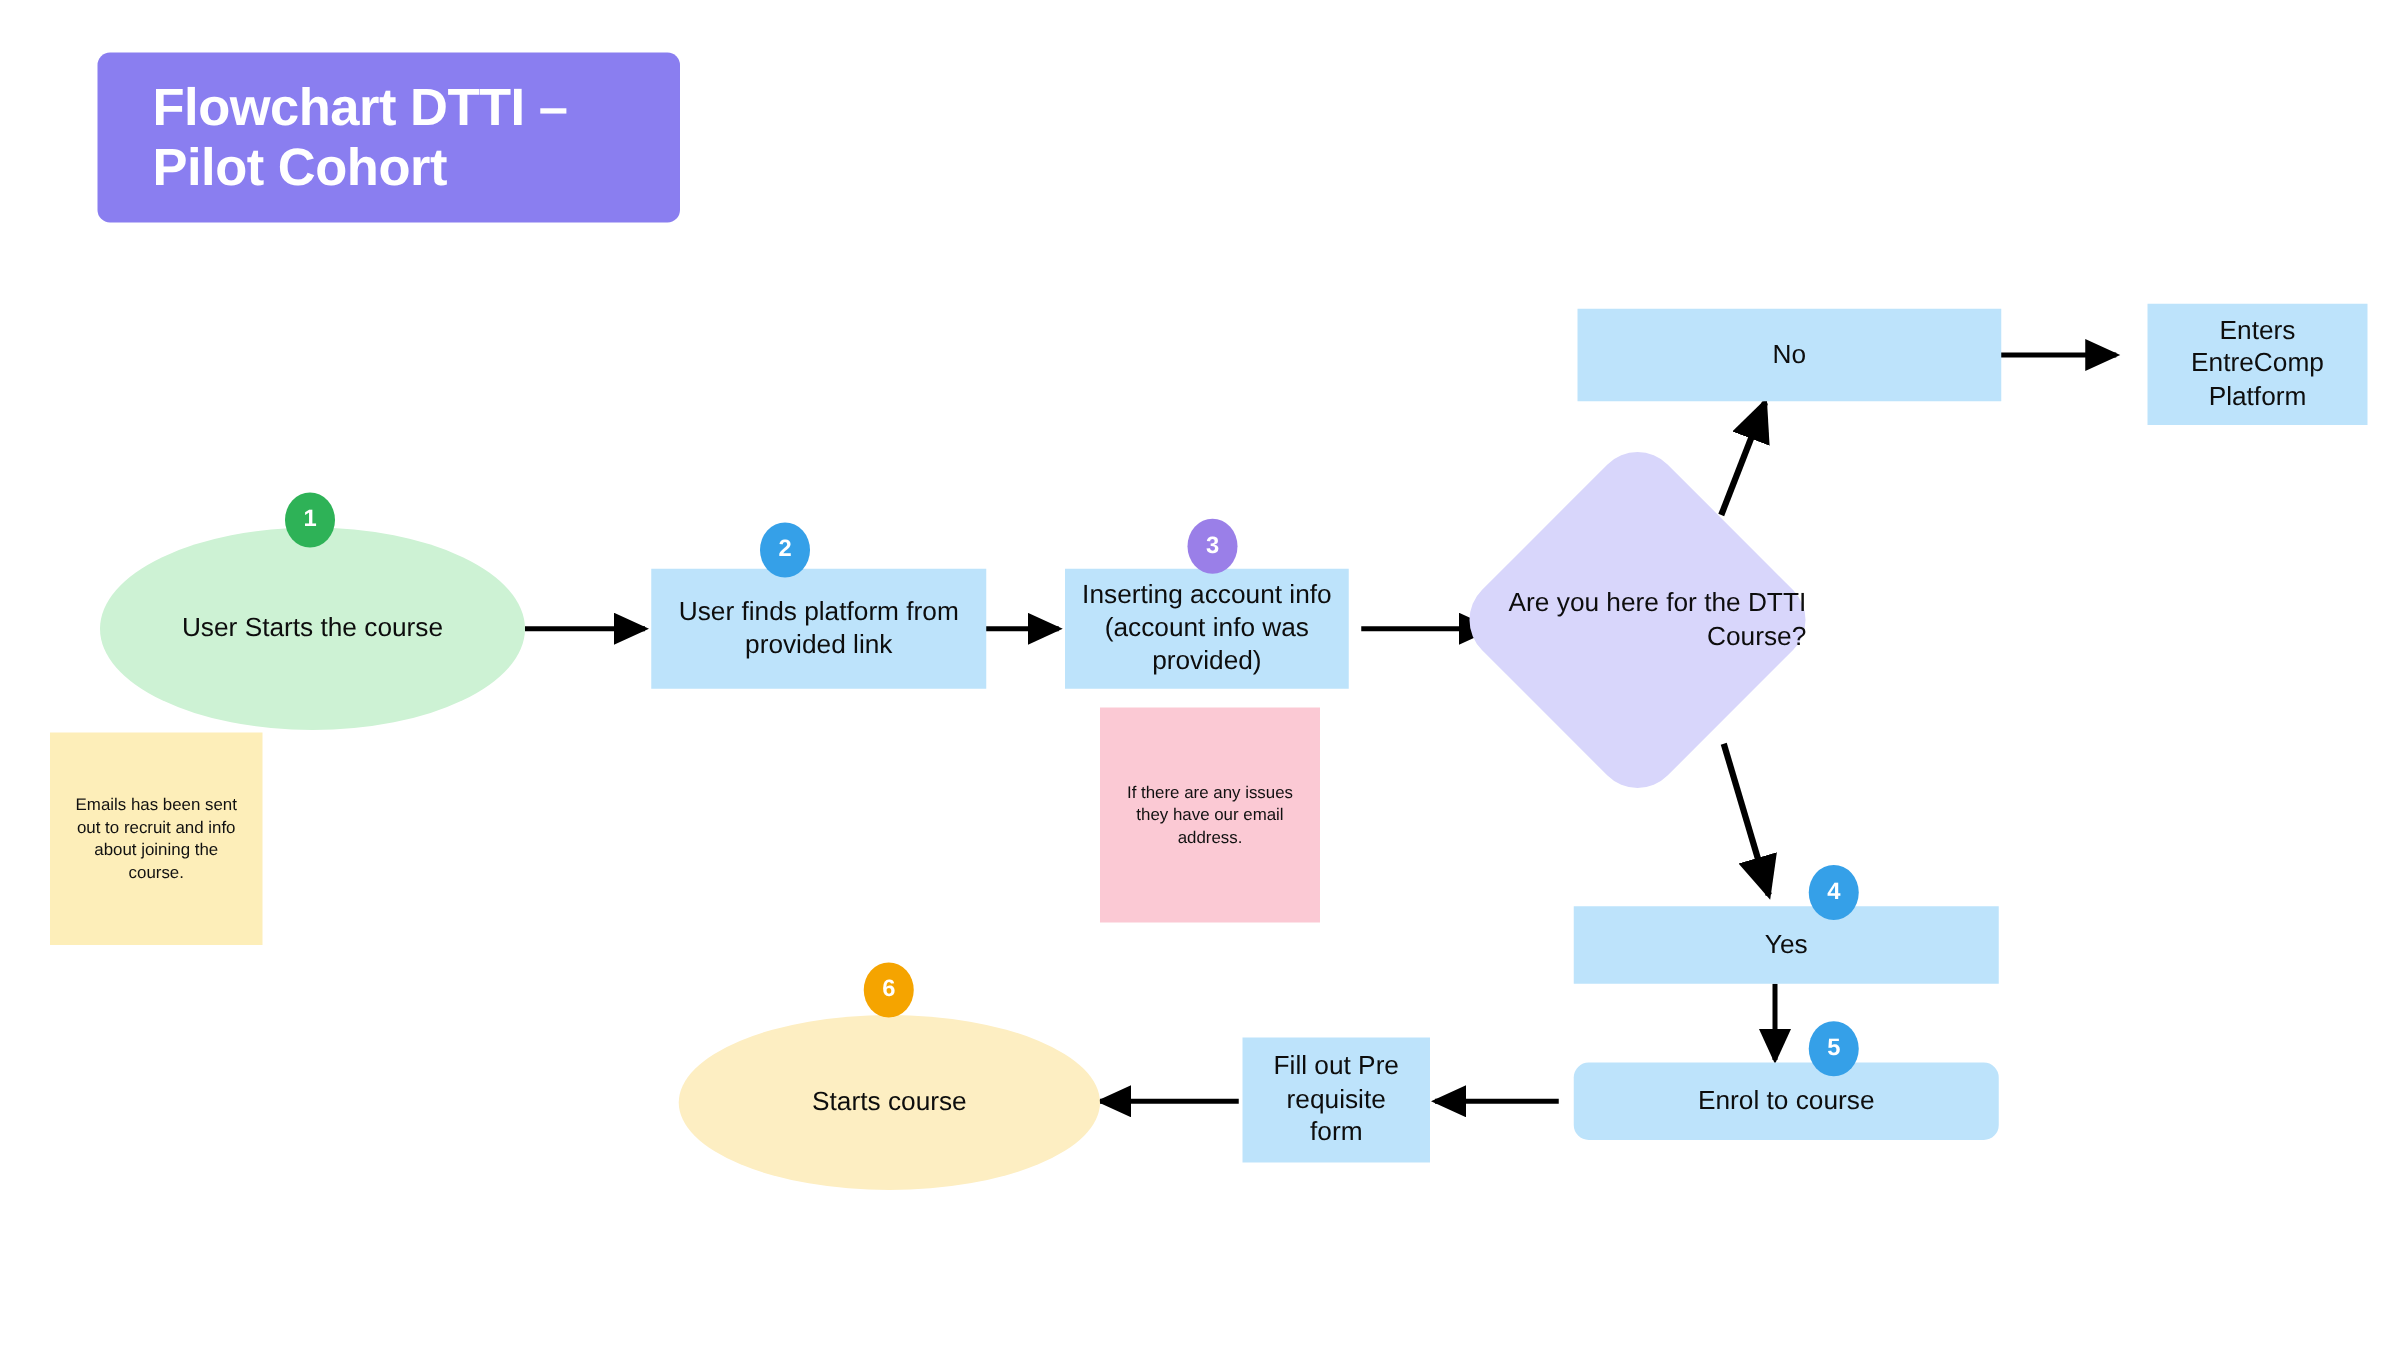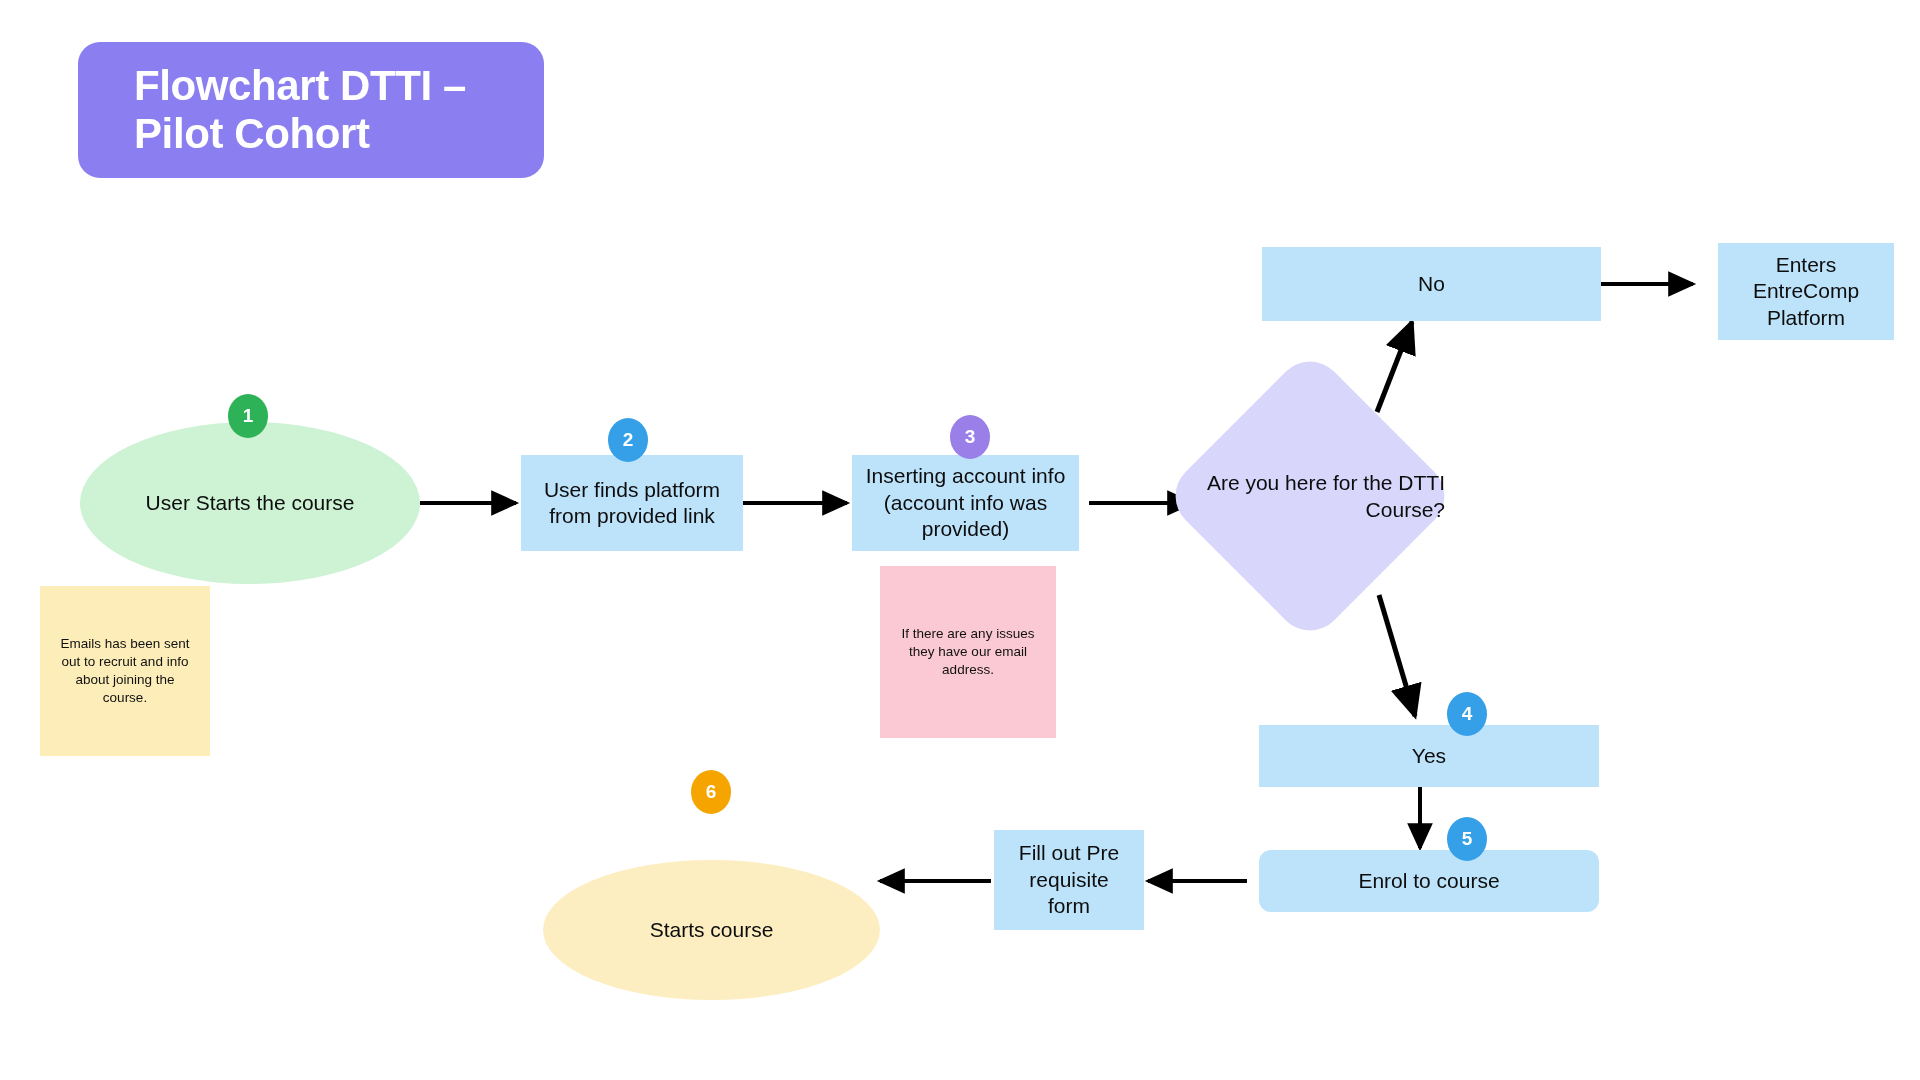--- a/index.html
+++ b/index.html
@@ -29,30 +29,30 @@
   }
 
   
   .title-pill {
     position: absolute;
     left: 78px;
     top: 42px;
     width: 466px;
     height: 136px;
     background: #8a7ef0;
-    border-radius: 22px;
+    border-radius: 10px;
     color: #ffffff;
     font-size: 42px;
     font-weight: bold;
     line-height: 1.15;
     letter-spacing: -0.4px;
     display: flex;
     align-items: center;
     justify-content: flex-start;
-    padding-left: 56px;
+    padding-left: 44px;
     box-sizing: border-box;
   }
   .title-pill .title-text { display: block; }
 
   
   .node {
     position: absolute;
     box-sizing: border-box;
     display: flex;
     align-items: center;
@@ -168,21 +168,21 @@
 
   <div class="node ellipse ellipse-green" style="left:80px; top:422px; width:340px; height:162px;">
     <span>User Starts the course</span>
   </div>
   <div class="badge badge-green" style="left:228px; top:394px;">1</div>
 
   <div class="note note-yellow" style="left:40px; top:586px; width:170px; height:170px;">
     <span>Emails has been sent out to recruit and info about joining the course.</span>
   </div>
 
-  <div class="node rect box-blue" style="left:521px; top:455px; width:222px; height:96px;">
+  <div class="node rect box-blue" style="left:521px; top:455px; width:268px; height:96px;">
     <span>User finds platform from provided link</span>
   </div>
   <div class="badge badge-blue" style="left:608px; top:418px;">2</div>
 
   <div class="node rect box-blue" style="left:852px; top:455px; width:227px; height:96px;">
     <span>Inserting account info (account info was provided)</span>
   </div>
   <div class="badge badge-purple" style="left:950px; top:415px;">3</div>
 
   <div class="note note-pink" style="left:852px; top:566px; width:176px; height:172px;">
@@ -211,18 +211,18 @@
 
   <div class="node rect box-blue" style="left:1259px; top:850px; width:340px; height:62px;border-radius:12px;">
     <span>Enrol to course</span>
   </div>
   <div class="badge badge-blue" style="left:1447px; top:817px;">5</div>
 
   <div class="node rect box-blue" style="left:994px; top:830px; width:150px; height:100px;">
     <span>Fill out Pre requisite form</span>
   </div>
 
-  <div class="node ellipse ellipse-yellow" style="left:543px; top:860px; width:337px; height:140px;text-align:right;">
+  <div class="node ellipse ellipse-yellow" style="left:543px; top:812px; width:337px; height:140px;text-align:right;">
     <span>Starts course</span>
   </div>
   <div class="badge badge-orange" style="left:691px; top:770px;">6</div>
 
 </div>
 
 </body></html>

